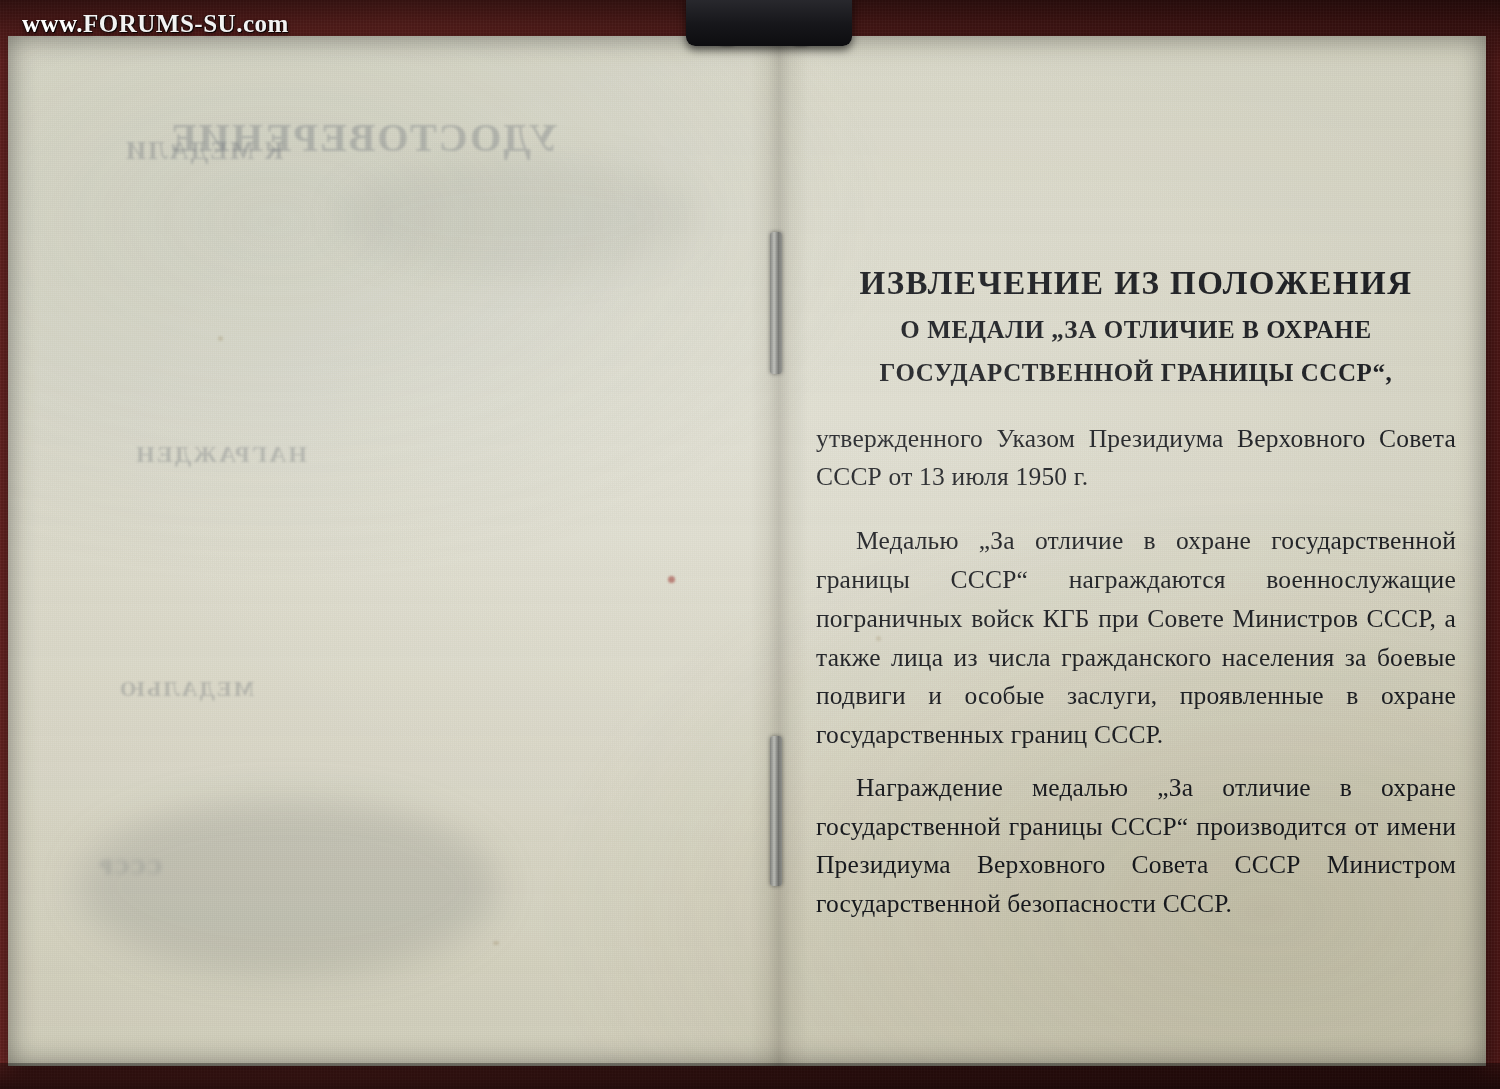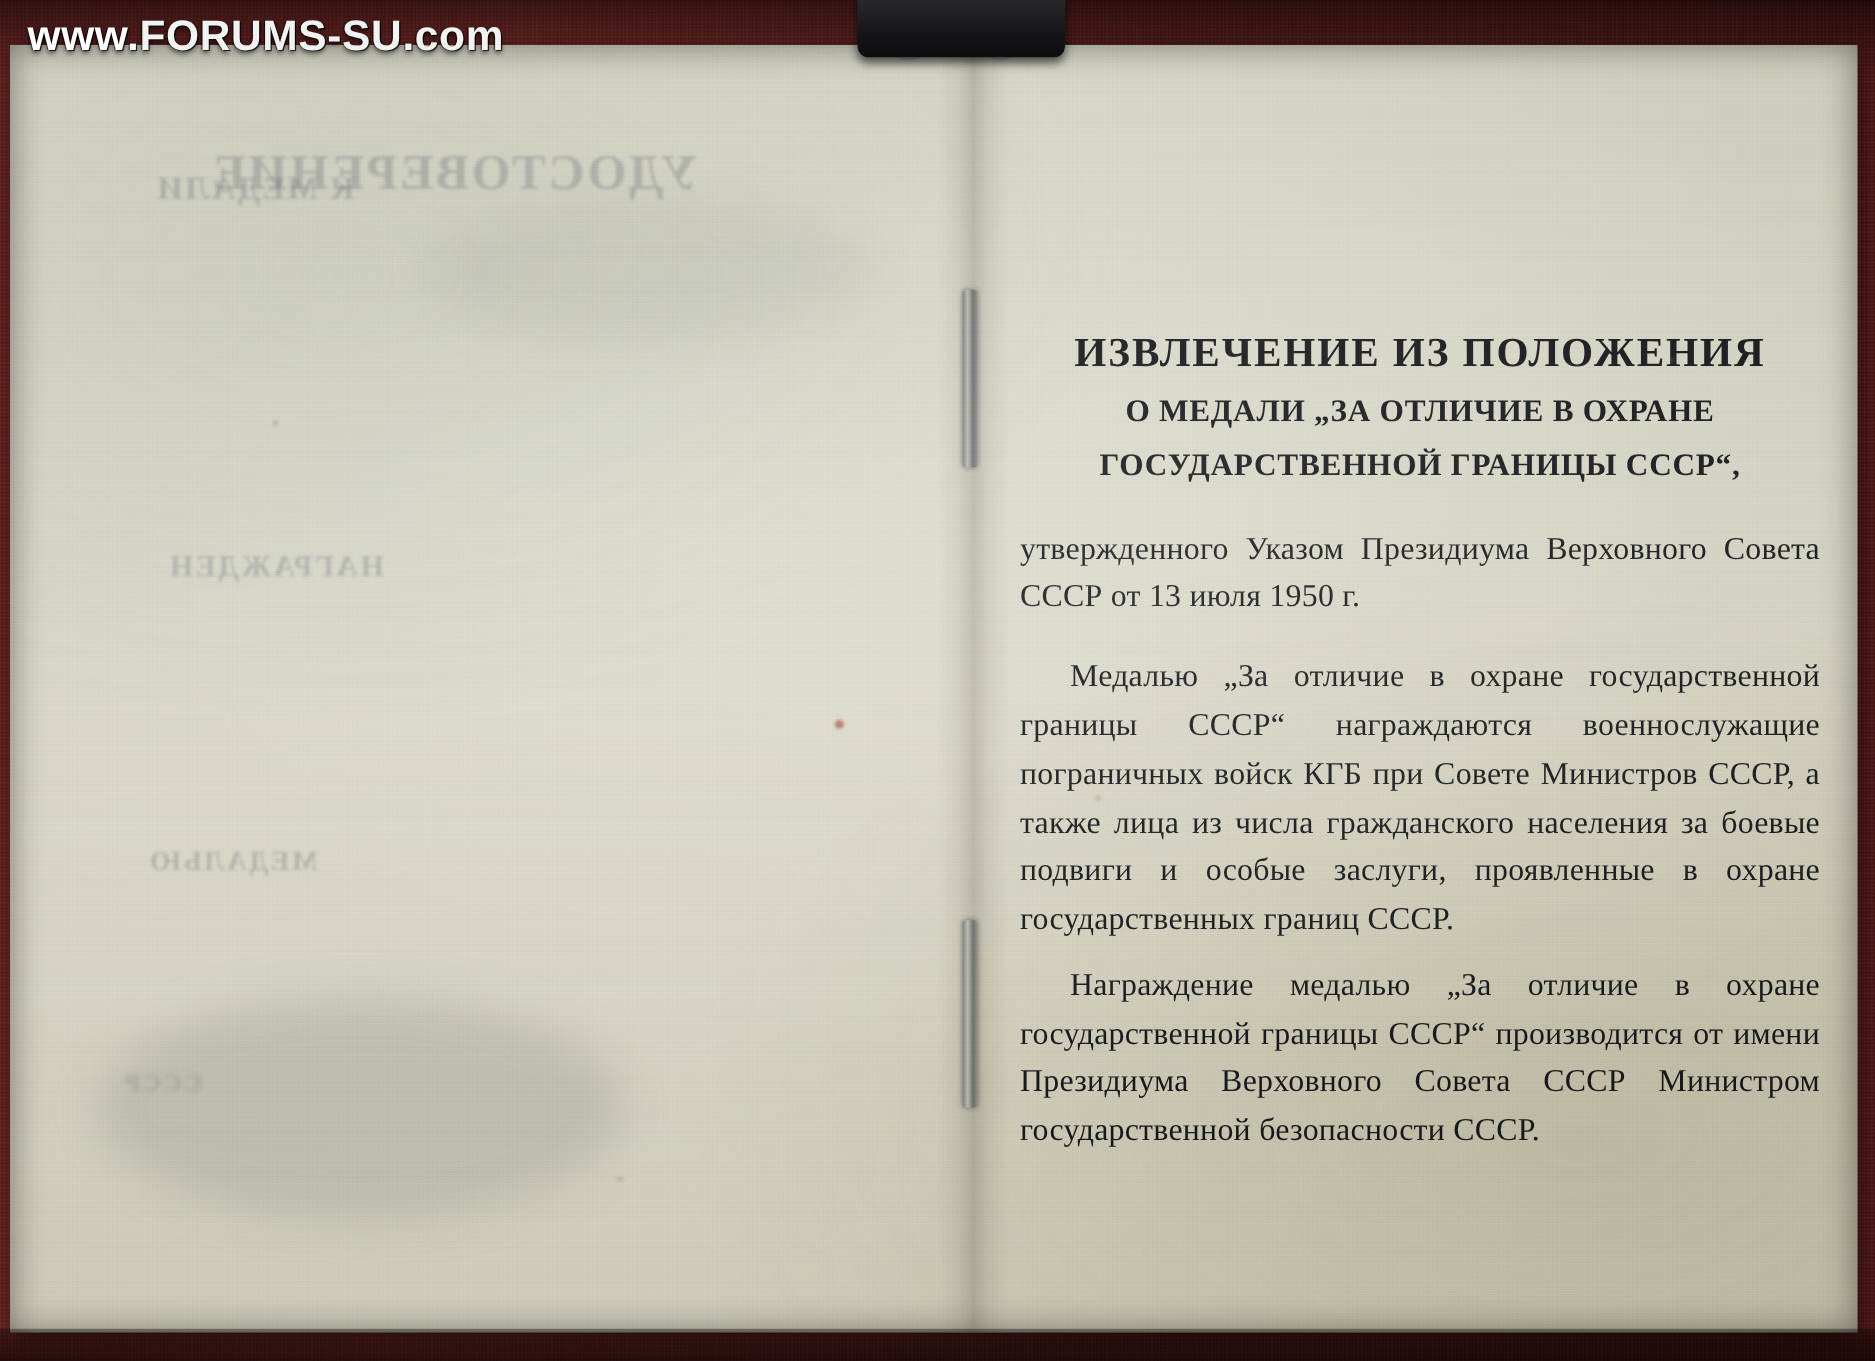--- a/index.html
+++ b/index.html
@@ -132,23 +132,23 @@
     box-shadow: 0 0 3px rgba(0,0,0,.5);
   }
   .clip-arm.a1 { left: 30px; }
   .clip-arm.a2 { left: 104px; }
 
   
   .watermark {
     position: absolute;
     left: 22px;
     top: 10px;
-    font-family: Liberation Sans, sans-serif;
-    font-weight: bold;
-    font-size: 34px;
+    font-family: Liberation Serif, serif;
+    font-weight: bold;
+    font-size: 25px;
     letter-spacing: .5px;
     color: #f2f2f2;
     text-shadow:
       1px 1px 0 rgba(0,0,0,.75),
       -1px 0 0 rgba(0,0,0,.45),
       0 2px 4px rgba(0,0,0,.6);
     z-index: 40;
     white-space: nowrap;
   }
   .watermark .w-www { color: #ffffff; }

